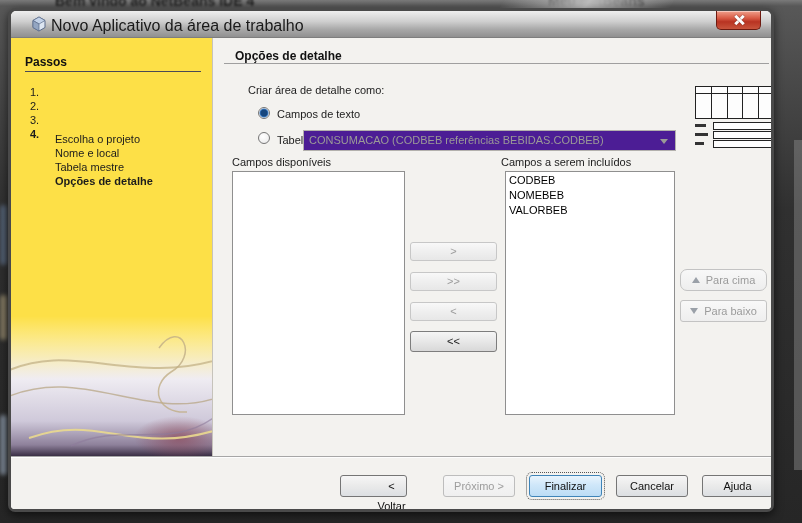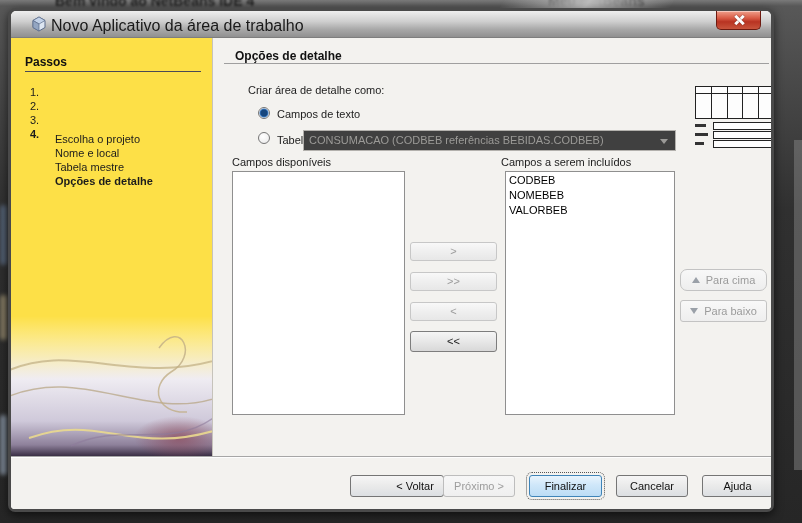--- a/index.html
+++ b/index.html
@@ -48,21 +48,21 @@
   .swirl{position:absolute;left:0;bottom:0;width:202px;height:140px;}
 
   
   .main-pane{position:absolute;left:202px;top:0;width:558px;height:418px;}
   .main-title{position:absolute;left:22px;top:11px;font-size:12px;font-weight:bold;color:#111;}
   .main-rule{position:absolute;left:11px;top:25px;width:545px;height:1px;background:#9f9f9f;}
   .lbl{position:absolute;font-size:11px;color:#1c1c1c;}
   .radio{position:absolute;width:12px;height:12px;border:1px solid #767676;border-radius:50%;
     background:radial-gradient(circle at 40% 35%,#ffffff,#e8e8e8);}
   .radio.checked{background:radial-gradient(circle at 50% 50%,#17477e 0 3px,#3a79c0 4px,#fff 5px);}
-  .combo{position:absolute;left:90px;top:92px;width:373px;height:21px;background:#404040;
+  .combo{position:absolute;left:90px;top:92px;width:373px;height:21px;background:#4c1d95;
     border:1px solid #b3b1ad;color:#9b9a97;font-size:11px;line-height:19px;padding-left:5px;
     white-space:nowrap;overflow:hidden;}
   .combo-arrow{position:absolute;right:7px;top:8px;width:0;height:0;
     border-left:4px solid transparent;border-right:4px solid transparent;border-top:5px solid #9b9a97;}
   .listbox{position:absolute;width:173px;height:244px;background:#fff;border:1px solid #8f8f8f;
     padding:1px 0 0 3px;}
   .list-item{font-size:11px;color:#000;line-height:15px;}
   .tbtn{position:absolute;left:197px;width:87px;height:19px;font-size:11px;text-align:center;
     line-height:17px;border-radius:3px;border:1px solid #c7c7c7;color:#9d9d9d;
     background:linear-gradient(180deg,#f8f8f8,#efefef 50%,#e7e7e7);cursor:default;}
@@ -213,21 +213,21 @@
           <span class="arr-up"></span>
           <span>Para cima</span>
         </div>
         <div class="movebtn" style="top:262px;">
           <span class="arr-down"></span>
           <span>Para baixo</span>
         </div>
       </div>
 
       <div class="footer">
-        <div class="fbtn" style="left:339px;width:94px;padding-left:36px;">&lt; Voltar</div>
+        <div class="fbtn" style="left:329px;width:67px;padding-left:36px;">&lt; Voltar</div>
         <div class="fbtn disabled" style="left:432px;width:72px;">Próximo &gt;</div>
         <div class="fbtn finish" style="left:518px;width:73px;">Finalizar</div>
         <div class="fbtn" style="left:605px;width:72px;">Cancelar</div>
         <div class="fbtn" style="left:691px;width:71px;">Ajuda</div>
       </div>
 
     </div>
   </div>
 </div>
 

